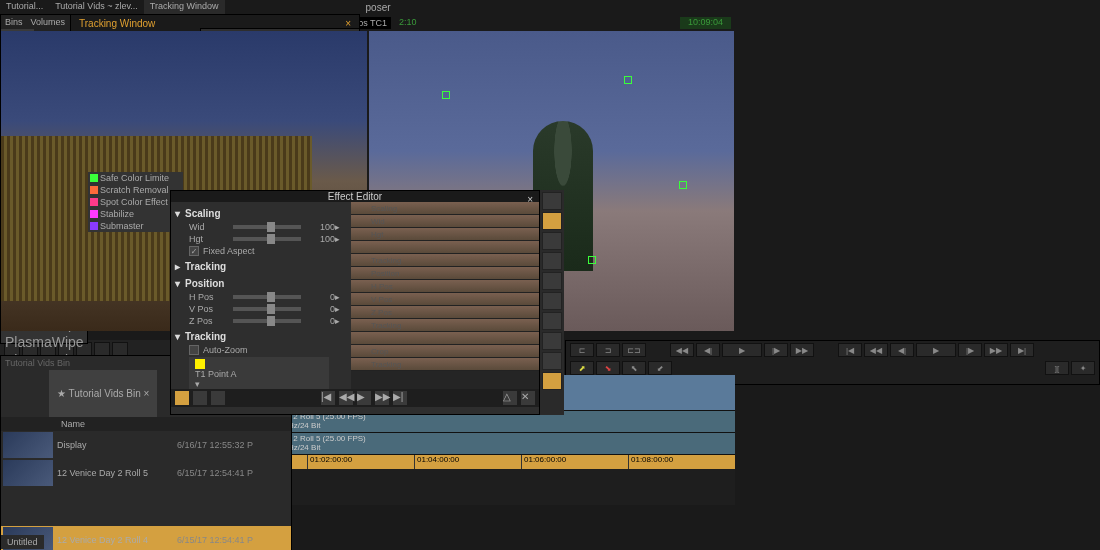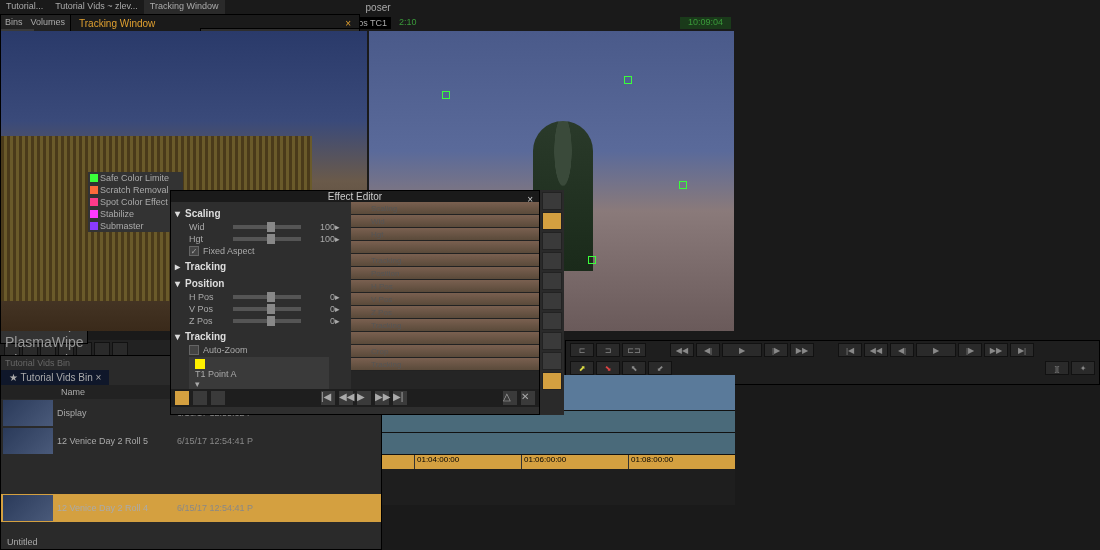--- a/index.html
+++ b/index.html
@@ -10,22 +10,22 @@
 
 .fx-palette { left: 0; top: 0; width: 88px; height: 330px; background: #333; }
 .fx-tabs { display: flex; font-size: 9px; background: #222; }
 .fx-tab { padding: 2px 4px; }
 .fx-tab.active { background: #3a3a3a; color: #e0a030; }
 .fx-list { padding: 2px 0; }
 .fx-item { padding: 1px 4px; font-size: 14px; color: #999; cursor: pointer; white-space: nowrap; overflow: hidden; }
 .fx-item.highlighted { background: #d4a040; color: #000; }
 
 
-.bin-panel { left: 0; top: 355px; width: 382px; height: 195px; background: #2a2a2a; }
-.bin-tab { background: #0f172a; padding: 2px 8px; font-size: 10px; display: inline-block; }
+.bin-panel { left: 0; top: 355px; width: 292px; height: 195px; background: #2a2a2a; }
+.bin-tab { background: #404040; padding: 18px 8px; font-size: 10px; display: inline-block; margin-left: 48px; }
 .bin-header-row { display: flex; background: #222; padding: 2px 4px; font-size: 9px; }
 .bin-col-name { width: 180px; }
 .bin-row { display: flex; align-items: center; padding: 1px 2px; height: 28px; }
 .bin-row.selected { background: #d4a040; margin-top: 39px; }
 .bin-thumb { width: 50px; height: 26px; background: linear-gradient(135deg, #2a3a5a, #4a5a7a); margin-right: 4px; }
 .bin-clip-name { width: 120px; font-size: 9px; }
 .bin-clip-date { font-size: 9px; color: #888; }
 
 
 .tracking-window { left: 70px; top: 0; width: 290px; height: 180px; background: #2e2e2e; }

